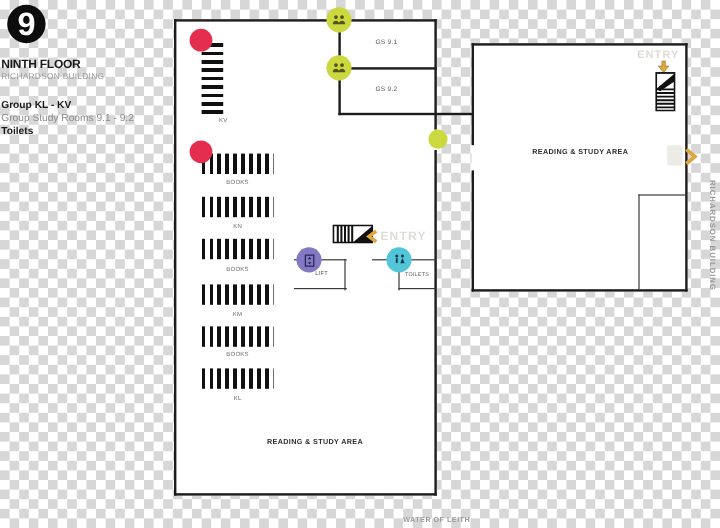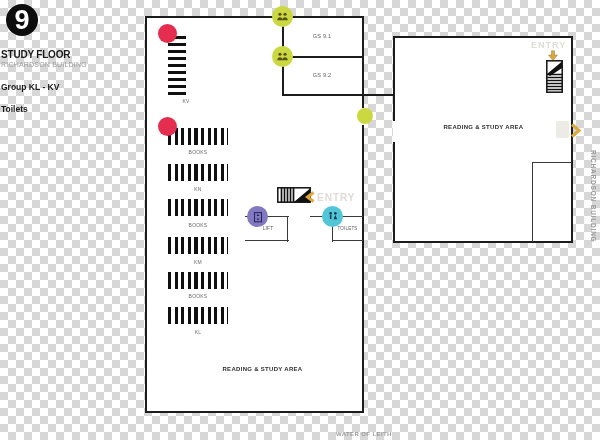--- a/index.html
+++ b/index.html
@@ -37,23 +37,24 @@
   .doorblob{position:absolute;left:556px;top:121px;width:13px;height:17px;background:#e9e7e0;border-radius:2px;opacity:0.85;}
 </style>
 </head>
 <body>
 
 <div id="canvas">
 
   <div class="badge9">
     <span>9</span>
   </div>
-  <div class="lg-title">STUDY FLOOR</div>
+  <div class="lg-title">NINTH FLOOR</div>
   <div class="lg-sub">RICHARDSON BUILDING</div>
   <div class="lg-b1">Group KL - KV</div>
+  <div class="lg-g1">Group Study Rooms 9.1 - 9.2</div>
   <div class="lg-b2">Toilets</div>
 
   <div class="fill" style="left:145px;top:16px;width:219px;height:397px;"></div>
   <div class="fill" style="left:393px;top:36px;width:180px;height:207px;"></div>
 
   <div class="wall" style="left:145px;top:16px;width:219px;height:2px;"></div>
   <div class="wall" style="left:145px;top:16px;width:2px;height:397px;"></div>
   <div class="wall" style="left:145px;top:411px;width:219px;height:2px;"></div>
   <div class="wall" style="left:362px;top:16px;width:2px;height:92px;"></div>
   <div class="wall" style="left:362px;top:125px;width:2px;height:288px;"></div>

